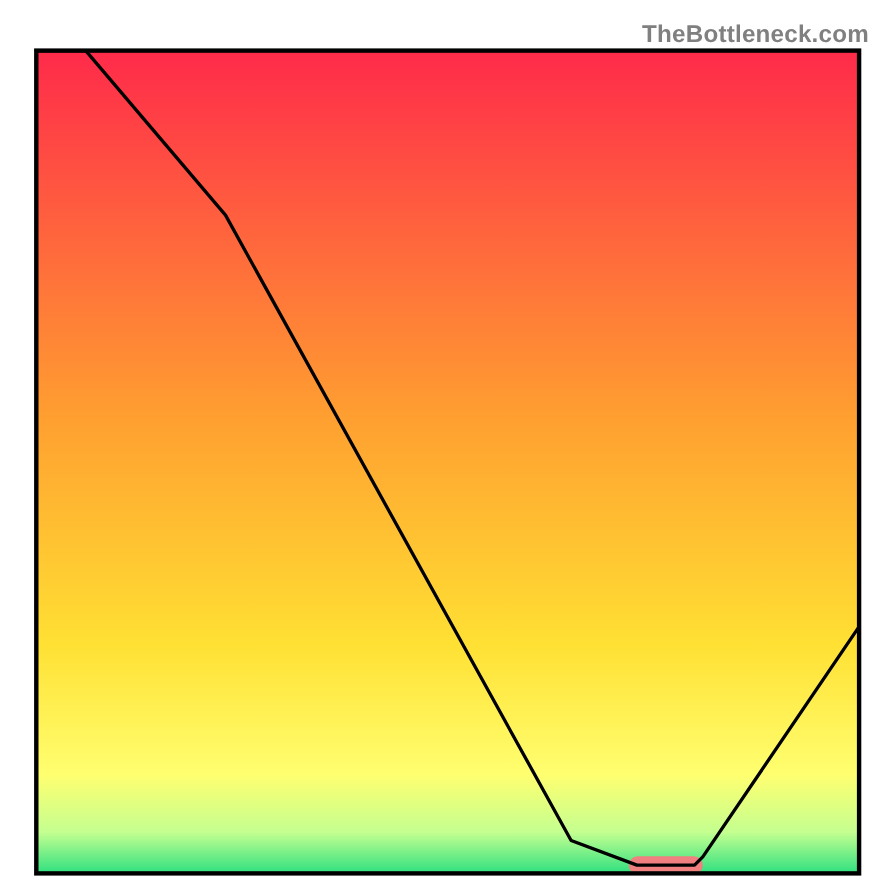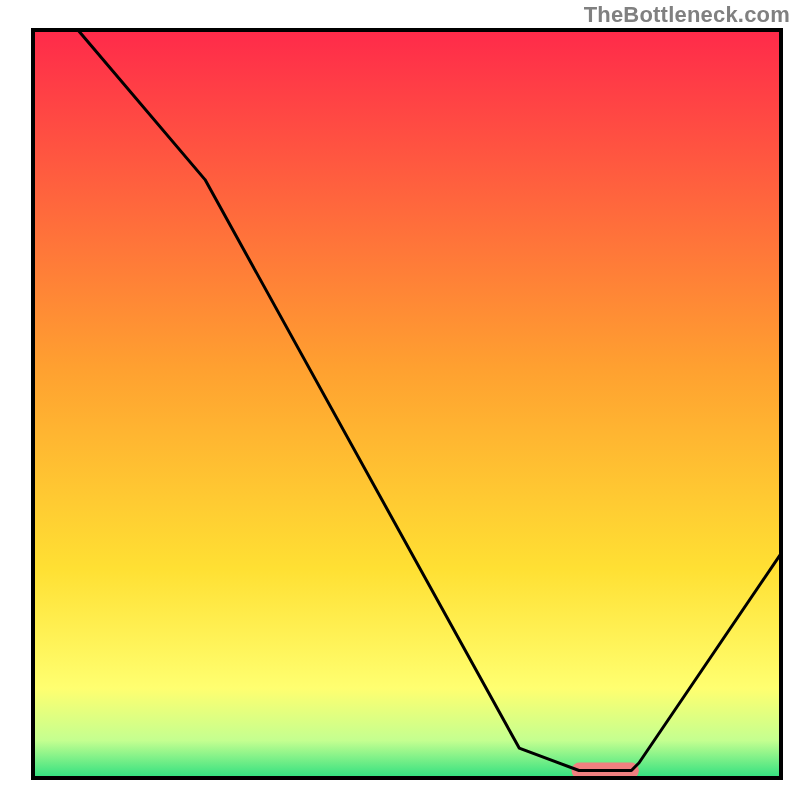--- a/index.html
+++ b/index.html
@@ -8,20 +8,21 @@
     width: 800px;
     height: 800px;
     background: #ffffff;
     font-family: Arial, Helvetica, sans-serif;
     overflow: hidden;
   }
   #container {
     position: relative;
     width: 800px;
     height: 744px;
+    margin-top: 16px;
   }
   #watermark {
     position: absolute;
     top: 2px;
     right: 10px;
     font-size: 22px;
     font-weight: 600;
     color: #808080;
     letter-spacing: 0.2px;
     z-index: 10;

